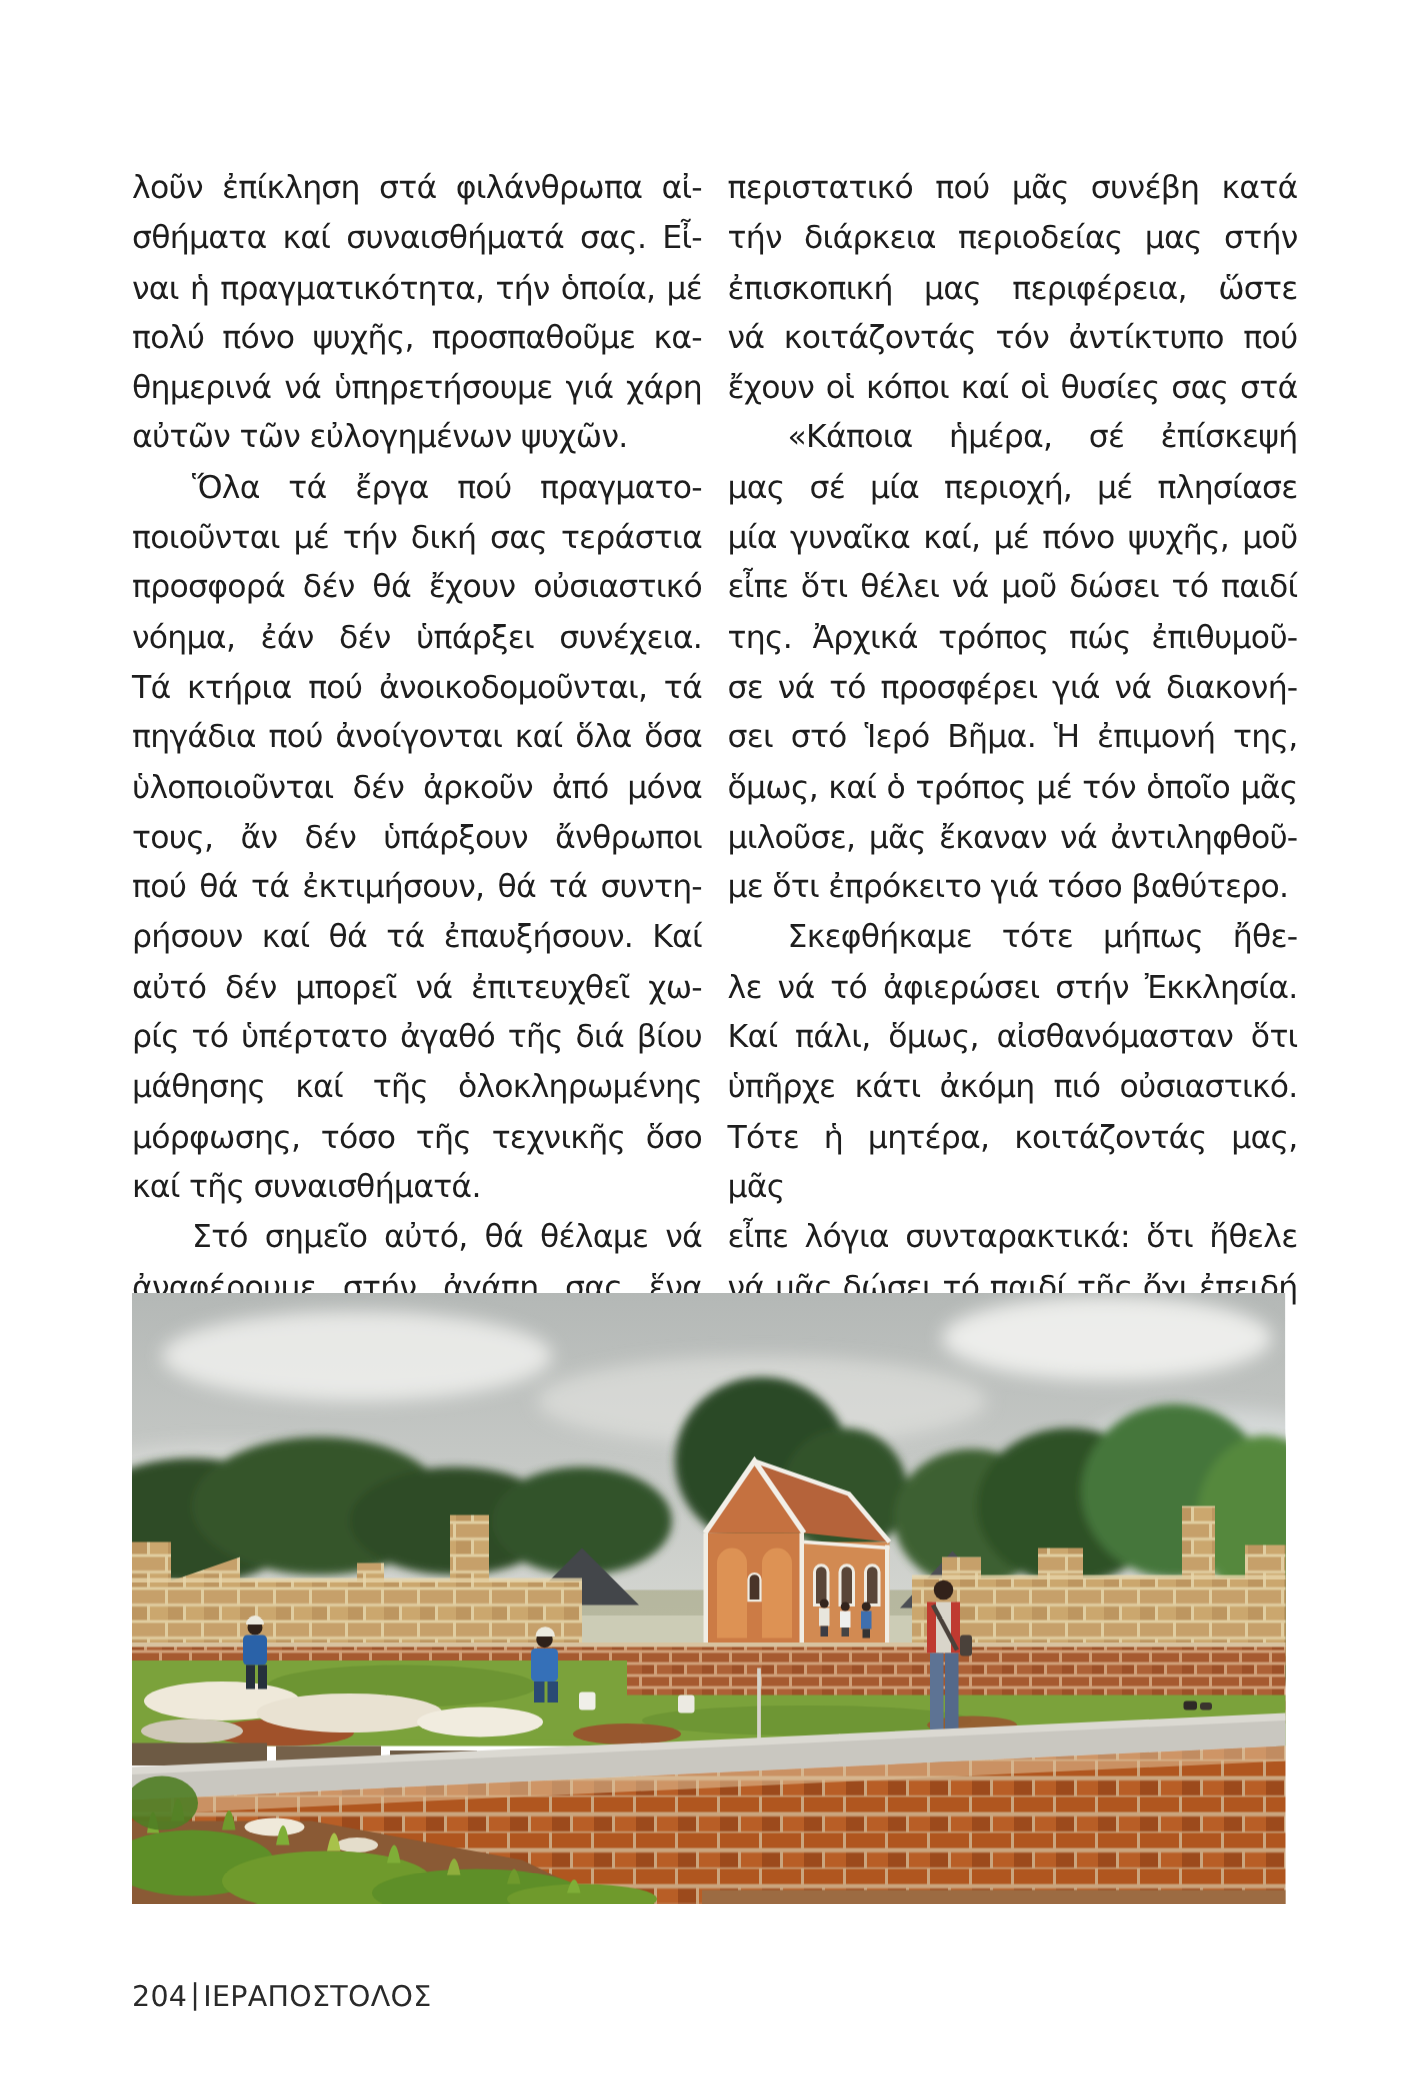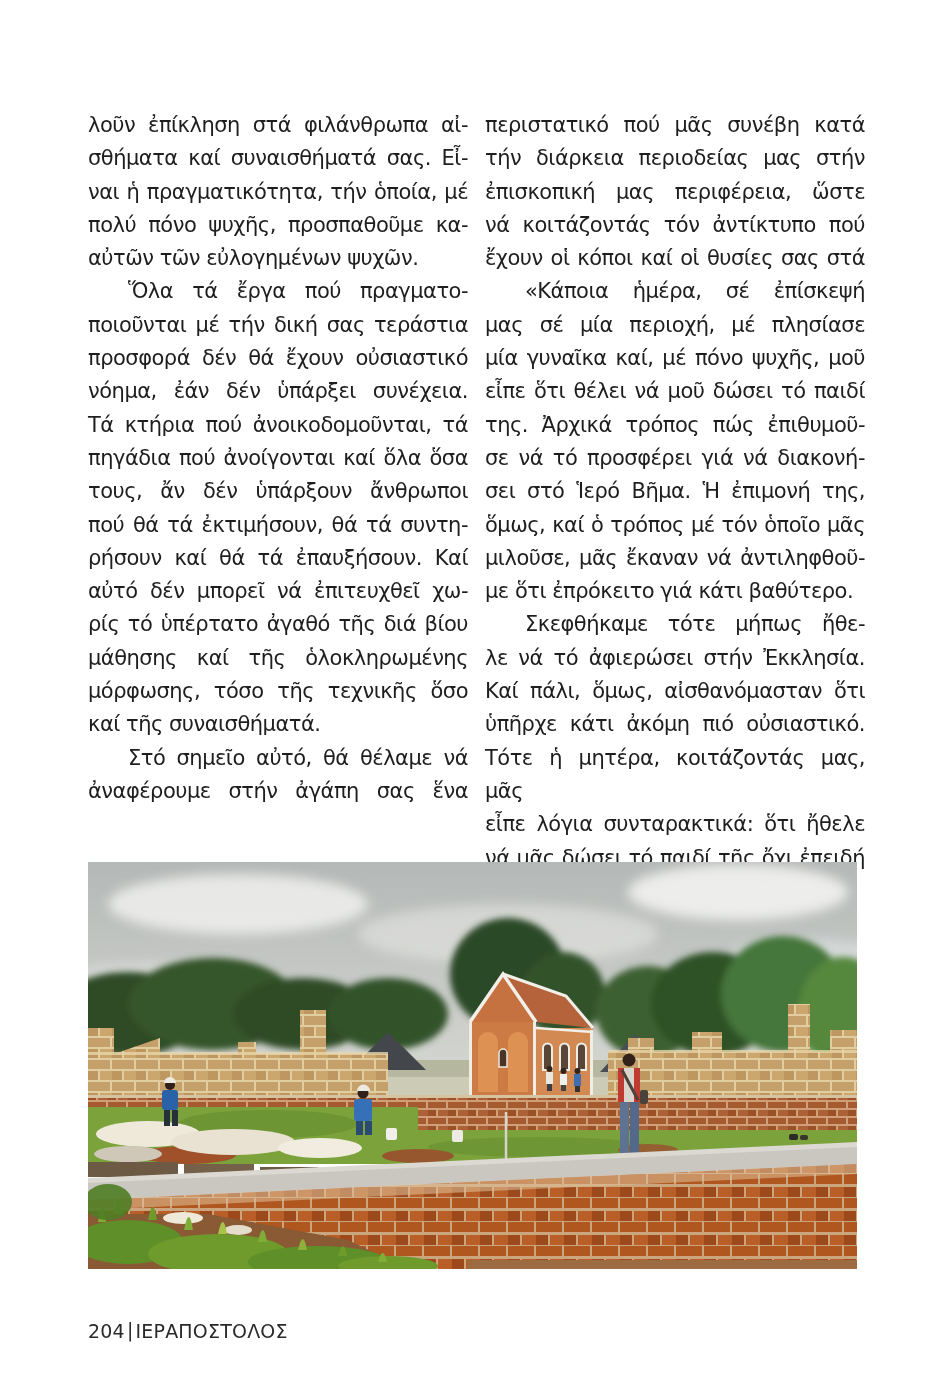--- a/index.html
+++ b/index.html
@@ -58,29 +58,31 @@
 
 <div class="page">
 
   <div class="columns">
       <div class="column">
         <div class="para">
           <div class="line">λοῦν ἐπίκληση στά φιλάνθρωπα αἰ-</div>
           <div class="line">σθήματα καί συναισθήματά σας. Εἶ-</div>
           <div class="line">ναι ἡ πραγματικότητα, τήν ὁποία, μέ</div>
           <div class="line">πολύ πόνο ψυχῆς, προσπαθοῦμε κα-</div>
+          <div class="line">θημερινά νά ὑπηρετήσουμε γιά χάρη</div>
           <div class="line last-left">αὐτῶν τῶν εὐλογημένων ψυχῶν.</div>
         </div>
         <div class="para">
           <div class="line indent">Ὅλα τά ἔργα πού πραγματο-</div>
           <div class="line">ποιοῦνται μέ τήν δική σας τεράστια</div>
           <div class="line">προσφορά δέν θά ἔχουν οὐσιαστικό</div>
           <div class="line">νόημα, ἐάν δέν ὑπάρξει συνέχεια.</div>
           <div class="line">Τά κτήρια πού ἀνοικοδομοῦνται, τά</div>
           <div class="line">πηγάδια πού ἀνοίγονται καί ὅλα ὅσα</div>
+          <div class="line">ὑλοποιοῦνται δέν ἀρκοῦν ἀπό μόνα</div>
           <div class="line">τους, ἄν δέν ὑπάρξουν ἄνθρωποι</div>
           <div class="line">πού θά τά ἐκτιμήσουν, θά τά συντη-</div>
           <div class="line">ρήσουν καί θά τά ἐπαυξήσουν. Καί</div>
           <div class="line">αὐτό δέν μπορεῖ νά ἐπιτευχθεῖ χω-</div>
           <div class="line">ρίς τό ὑπέρτατο ἀγαθό τῆς διά βίου</div>
           <div class="line">μάθησης καί τῆς ὁλοκληρωμένης</div>
           <div class="line">μόρφωσης, τόσο τῆς τεχνικῆς ὅσο</div>
           <div class="line last-left">καί τῆς συναισθήματά.</div>
         </div>
         <div class="para">
@@ -99,21 +101,21 @@
         <div class="para">
           <div class="line indent">«Κάποια ἡμέρα, σέ ἐπίσκεψή</div>
           <div class="line">μας σέ μία περιοχή, μέ πλησίασε</div>
           <div class="line">μία γυναῖκα καί, μέ πόνο ψυχῆς, μοῦ</div>
           <div class="line">εἶπε ὅτι θέλει νά μοῦ δώσει τό παιδί</div>
           <div class="line">της. Ἀρχικά τρόπος πώς ἐπιθυμοῦ-</div>
           <div class="line">σε νά τό προσφέρει γιά νά διακονή-</div>
           <div class="line">σει στό Ἱερό Βῆμα. Ἡ ἐπιμονή της,</div>
           <div class="line">ὅμως, καί ὁ τρόπος μέ τόν ὁποῖο μᾶς</div>
           <div class="line">μιλοῦσε, μᾶς ἔκαναν νά ἀντιληφθοῦ-</div>
-          <div class="line last-left">με ὅτι ἐπρόκειτο γιά κάτι βαθύτερο.</div>
+          <div class="line last-left">με ὅτι ἐπρόκειτο γιά τόσο βαθύτερο.</div>
         </div>
         <div class="para">
           <div class="line indent">Σκεφθήκαμε τότε μήπως ἤθε-</div>
           <div class="line">λε νά τό ἀφιερώσει στήν Ἐκκλησία.</div>
           <div class="line">Καί πάλι, ὅμως, αἰσθανόμασταν ὅτι</div>
           <div class="line">ὑπῆρχε κάτι ἀκόμη πιό οὐσιαστικό.</div>
           <div class="line">Τότε ἡ μητέρα, κοιτάζοντάς μας, μᾶς</div>
           <div class="line">εἶπε λόγια συνταρακτικά: ὅτι ἤθελε</div>
           <div class="line">νά μᾶς δώσει τό παιδί τῆς ὄχι ἐπειδή</div>
         </div>

